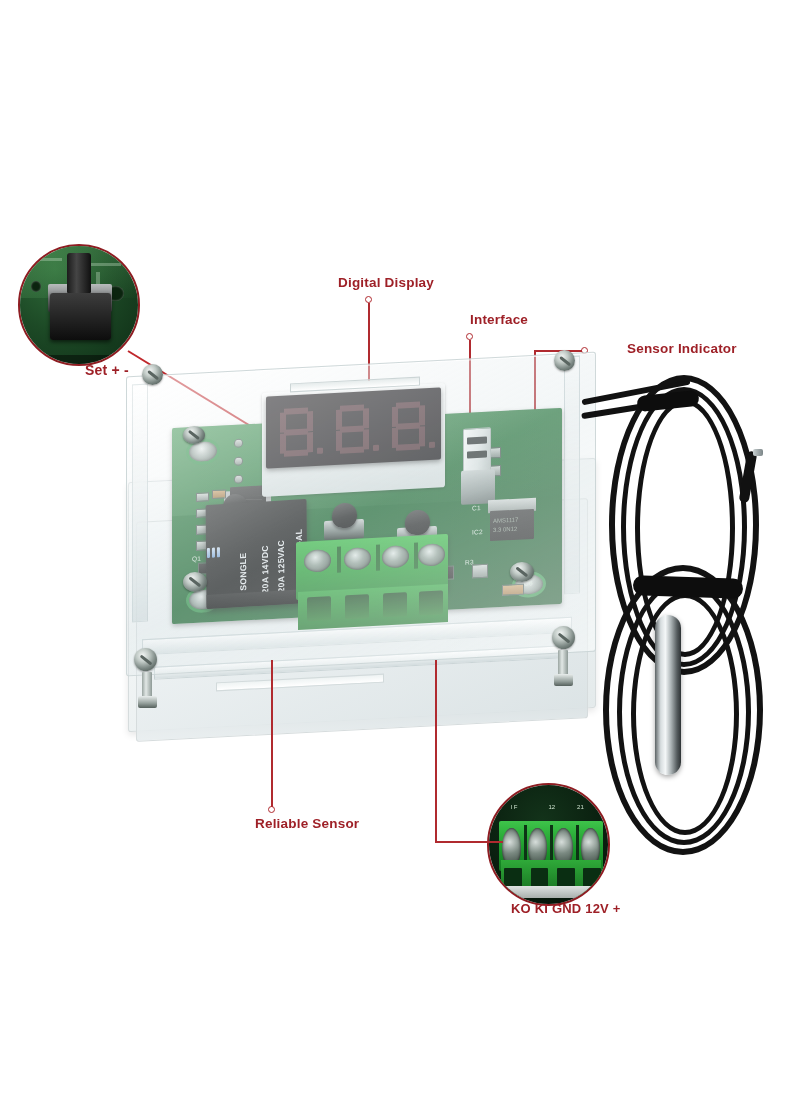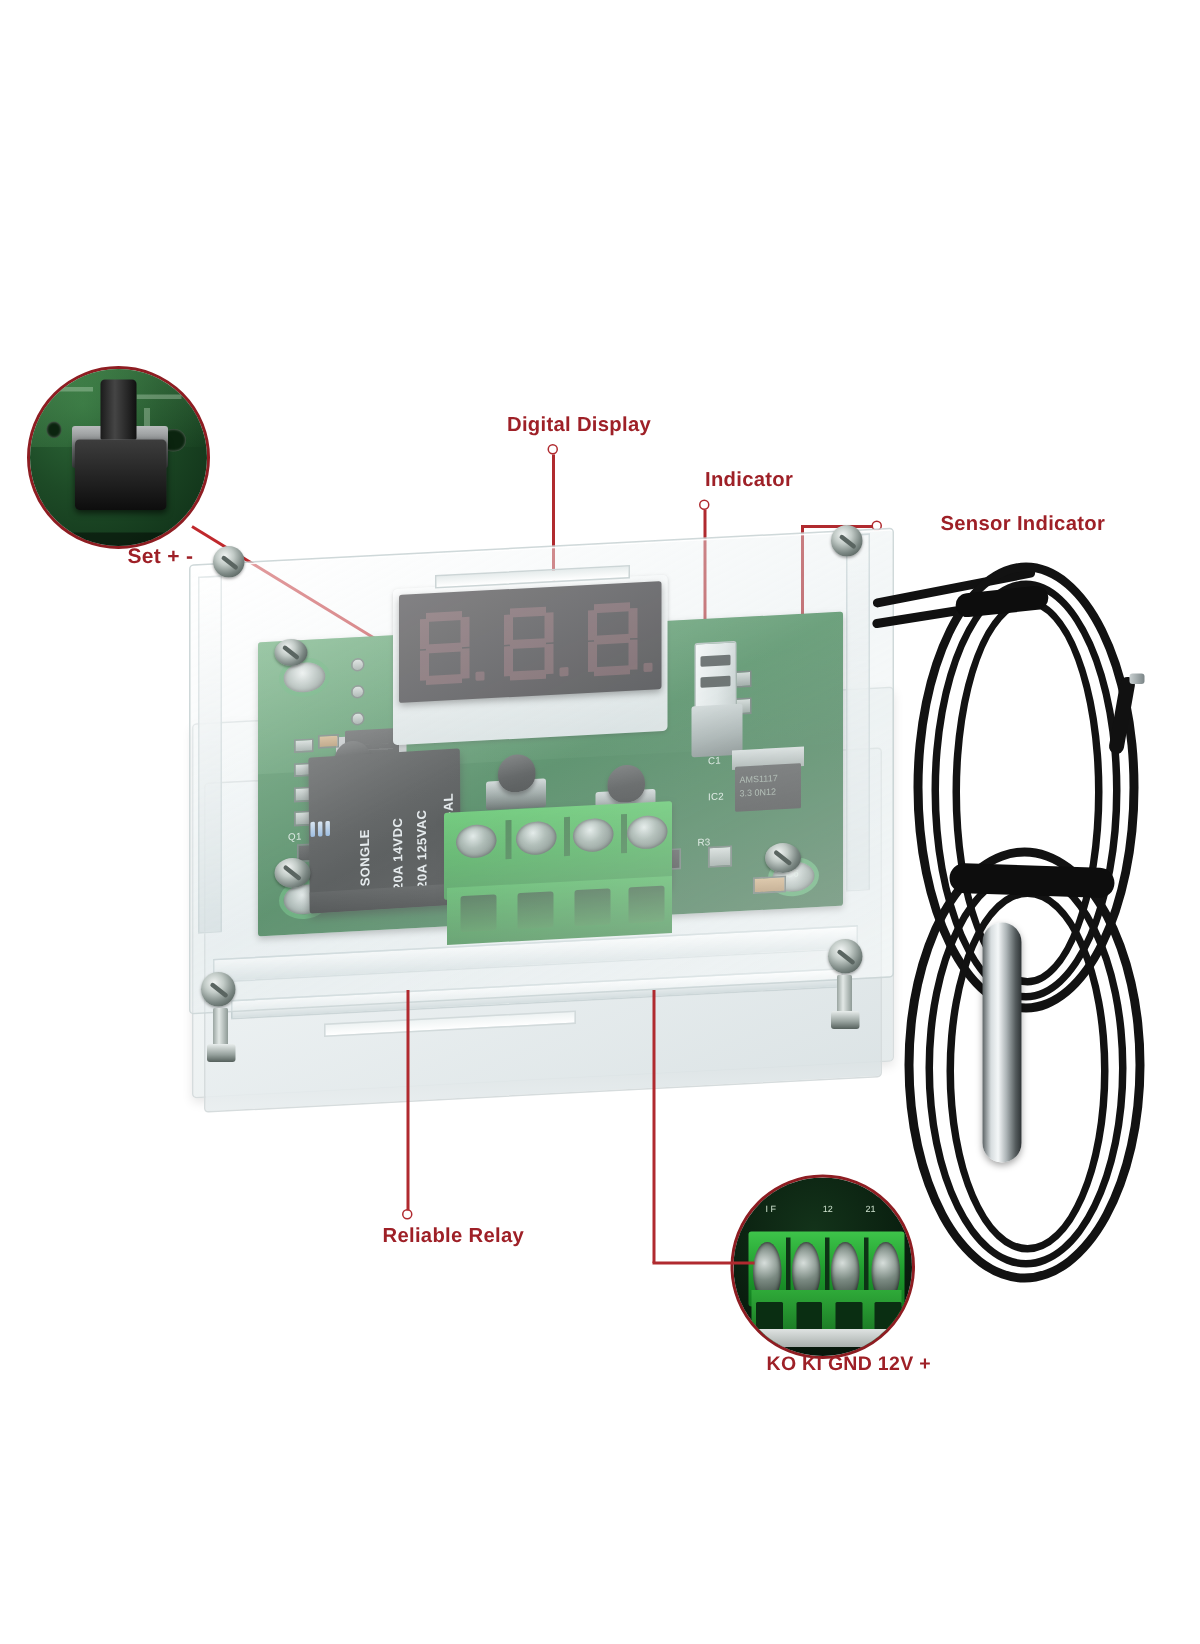--- a/index.html
+++ b/index.html
@@ -417,21 +417,21 @@
     </div>
   </div>
   <div class="callout-label lbl-setpm">Set + -</div>
 
   <div class="lead-diag" style="left:128px; top:350px; width:165px; transform: rotate(31.5deg);"></div>
 
   <div class="callout-label lbl-digital">Digital Display</div>
   <div class="dot" style="left:365px; top:296px;"></div>
   <div class="lead lead-v" style="left:367.5px; top:303px; height:128px;"></div>
 
-  <div class="callout-label lbl-indicator">Indicator</div>
+  <div class="callout-label lbl-indicator">Interface</div>
   <div class="dot" style="left:466px; top:333px;"></div>
   <div class="lead lead-v" style="left:468.5px; top:340px; height:115px;"></div>
 
   <div class="callout-label lbl-sensor">Sensor Indicator</div>
   <div class="dot" style="left:581px; top:347px;"></div>
   <div class="lead lead-h" style="left:534px; top:349.5px; width:48px;"></div>
   <div class="lead lead-v" style="left:534px; top:349.5px; height:106px;"></div>
 
   <div id="device">
 
@@ -608,21 +608,21 @@
 
     <div style="position:absolute;left:52px;top:28px;width:62px;height:16px;background:#0d0d0d;border-radius:8px;transform:rotate(-6deg);"></div>
     <div style="position:absolute;left:48px;top:212px;width:110px;height:20px;background:#0d0d0d;border-radius:10px;transform:rotate(2deg);"></div>
 
     <div class="cable-seg" style="left:158px; top:86px; width:10px; height:52px; border-radius:5px; transform:rotate(10deg);"></div>
     <div style="position:absolute;left:168px;top:84px;width:10px;height:7px;background:linear-gradient(90deg,#c9d0d1,#7b8587);border-radius:2px;"></div>
 
     <div class="probe"></div>
   </div>
 
-  <div class="callout-label lbl-relay">Reliable Relay</div>
+  <div class="callout-label lbl-relay">Reliable Sensor</div>
   <div class="dot" style="left:268px; top:806px;"></div>
   <div class="lead lead-v" style="left:270.5px; top:660px; height:147px;"></div>
 
   <div class="inset" id="inset-term">
     <div class="inset-bg termbg">
       <span class="tb-silk" style="left:18%;">I F</span>
       <span class="tb-silk" style="left:50%;">12</span>
       <span class="tb-silk" style="left:74%;">21</span>
       <div class="tb-green"></div>
       <div class="tb-screw" style="left:11%;"></div>

